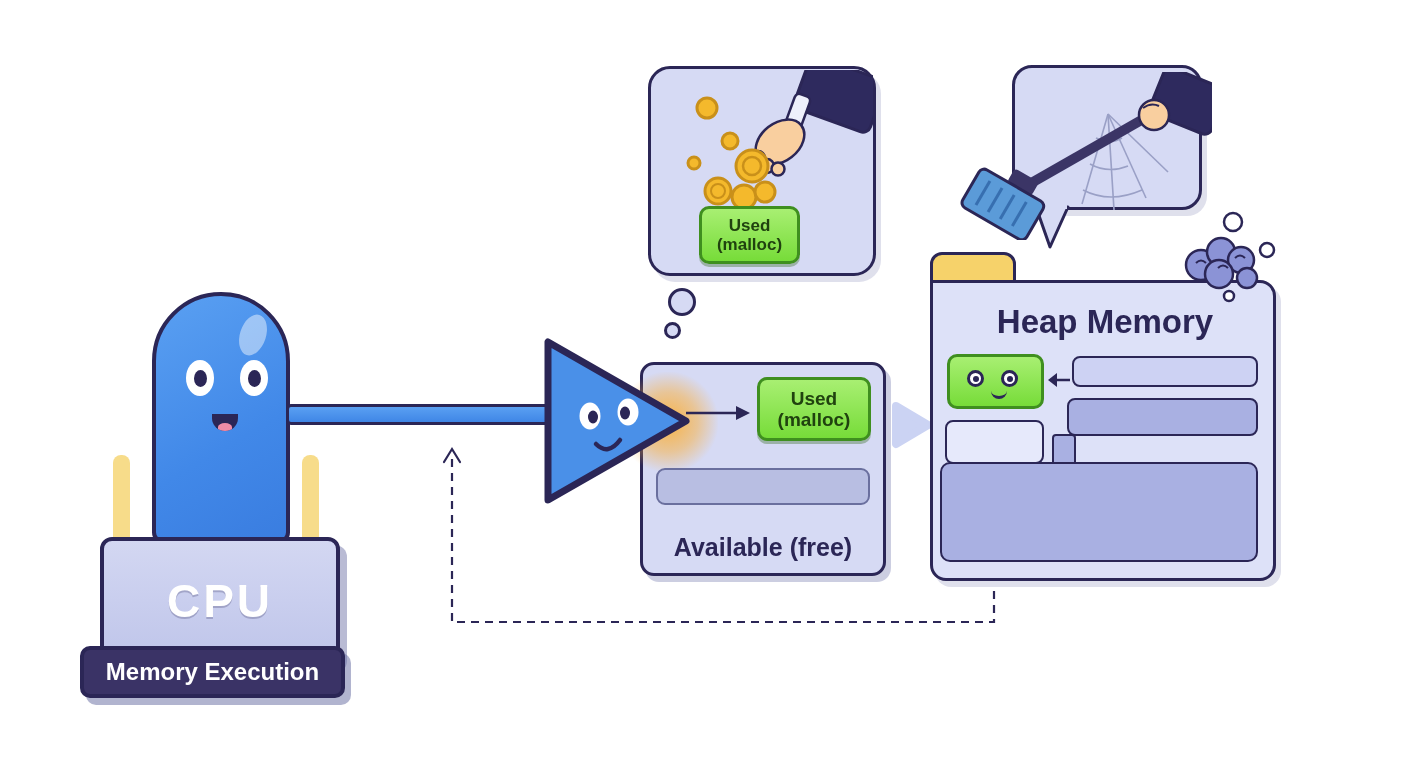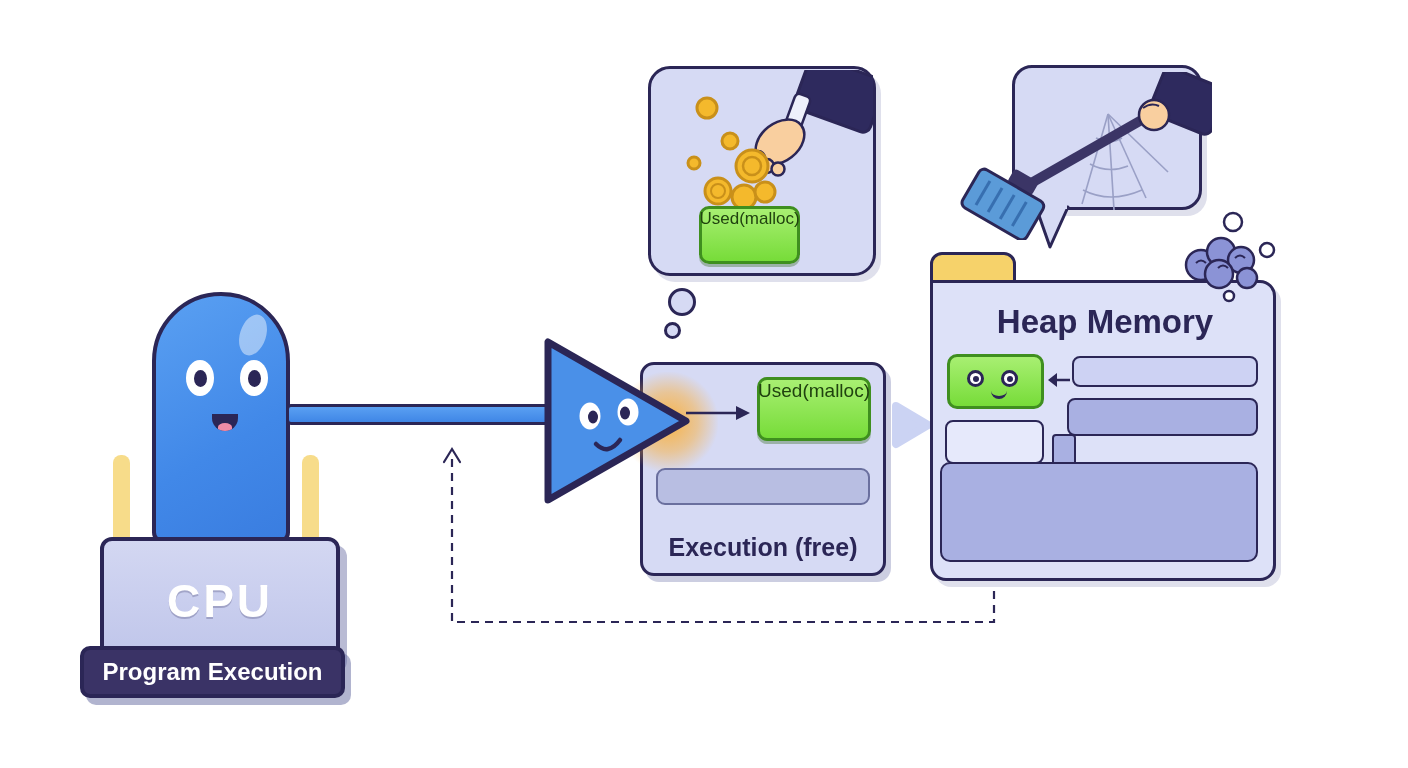--- a/index.html
+++ b/index.html
@@ -46,22 +46,22 @@
 
   .available-panel { left:640px; top:362px; width:246px; height:214px; z-index:3;
     background:#d6daf4; border:3px solid #2b2656; border-radius:14px;
     box-shadow:5px 6px 0 rgba(110,115,170,0.35); }
   .gray-bar { left:656px; top:468px; width:214px; height:37px; z-index:4;
     background:#b8bee2; border:2.5px solid #6a6f9e; border-radius:9px; }
   .available-label { left:640px; top:533px; width:246px; z-index:4; text-align:center;
     font-size:25px; font-weight:700; color:#2b2656; }
 
   .badge { background:linear-gradient(180deg,#a8ef72,#77dc39); border:3px solid #3f8f1f;
-    border-radius:10px; color:#20420f; font-weight:400; text-align:center;
-    display:flex; flex-direction:row; justify-content:center; line-height:1.12;
+    border-radius:10px; color:#20420f; font-weight:700; text-align:center;
+    display:flex; flex-direction:column; justify-content:center; line-height:1.12;
     box-shadow:0 3px 0 rgba(47,100,23,0.35); }
   .badge-thought { left:699px; top:206px; width:101px; height:58px; font-size:17px; z-index:4; }
   .badge-avail  { left:757px; top:377px; width:114px; height:64px; font-size:19px; z-index:4; }
 
   
   .heap-tab { left:930px; top:252px; width:86px; height:66px; z-index:2;
     background:#f6d26a; border:3px solid #2b2656; border-radius:12px 12px 0 0; }
   .heap-body { left:930px; top:280px; width:346px; height:301px; z-index:3;
     background:#dde1f8; border:3px solid #2b2656; border-radius:0 16px 16px 16px;
     box-shadow:5px 6px 0 rgba(110,115,170,0.22); }
@@ -108,21 +108,21 @@
         <div class="pupil"></div>
       </div>
     <div class="mouth">
         <div class="tongue"></div>
       </div>
   </div>
   <div class="abs cpu-base">
     <div class="cpu-text">CPU</div>
   </div>
   <div class="abs program-caption">
-    <span>Program Execution</span>
+    <span>Memory Execution</span>
   </div>
 
   <div class="abs arrow-shaft"></div>
   <div class="abs glow"></div>
   <svg class="abs" style="left:538px; top:328px; width:160px; height:190px; z-index:5;" viewBox="0 0 160 190">
     <path d="M10,14 L10,172 L148,93 Z" fill="#4a90e8" stroke="#2b2656" stroke-width="7" stroke-linejoin="round"></path>
     <ellipse cx="52" cy="88" rx="10.5" ry="13.5" fill="#fff"></ellipse>
     <ellipse cx="55" cy="89" rx="5" ry="6.5" fill="#2b2656"></ellipse>
     <ellipse cx="90" cy="84" rx="10.5" ry="13.5" fill="#fff"></ellipse>
     <ellipse cx="87" cy="85" rx="5" ry="6.5" fill="#2b2656"></ellipse>
@@ -163,21 +163,21 @@
   <div class="abs available-panel"></div>
   <svg class="abs" style="left:684px; top:402px; width:74px; height:22px; z-index:4;" viewBox="0 0 74 22">
     <line x1="2" y1="11" x2="54" y2="11" stroke="#2b2656" stroke-width="2.5"></line>
     <path d="M52,4 L66,11 L52,18 Z" fill="#2b2656"></path>
   </svg>
   <div class="abs badge badge-avail">
     <span>Used</span>
     <span>(malloc)</span>
   </div>
   <div class="abs gray-bar"></div>
-  <div class="abs available-label">Execution (free)</div>
+  <div class="abs available-label">Available (free)</div>
 
   <svg class="abs" style="left:888px; top:400px; width:48px; height:50px; z-index:2;" viewBox="0 0 48 50">
     <path d="M8,6 L40,25 L8,44 Z" fill="#cbd3f3" stroke="#cbd3f3" stroke-width="8" stroke-linejoin="round"></path>
   </svg>
 
   <div class="abs heap-tab"></div>
   <div class="abs heap-body"></div>
   <div class="abs heap-title">Heap Memory</div>
   <div class="abs heap-green">
     <div class="geye" style="left:17px; top:13px;">

